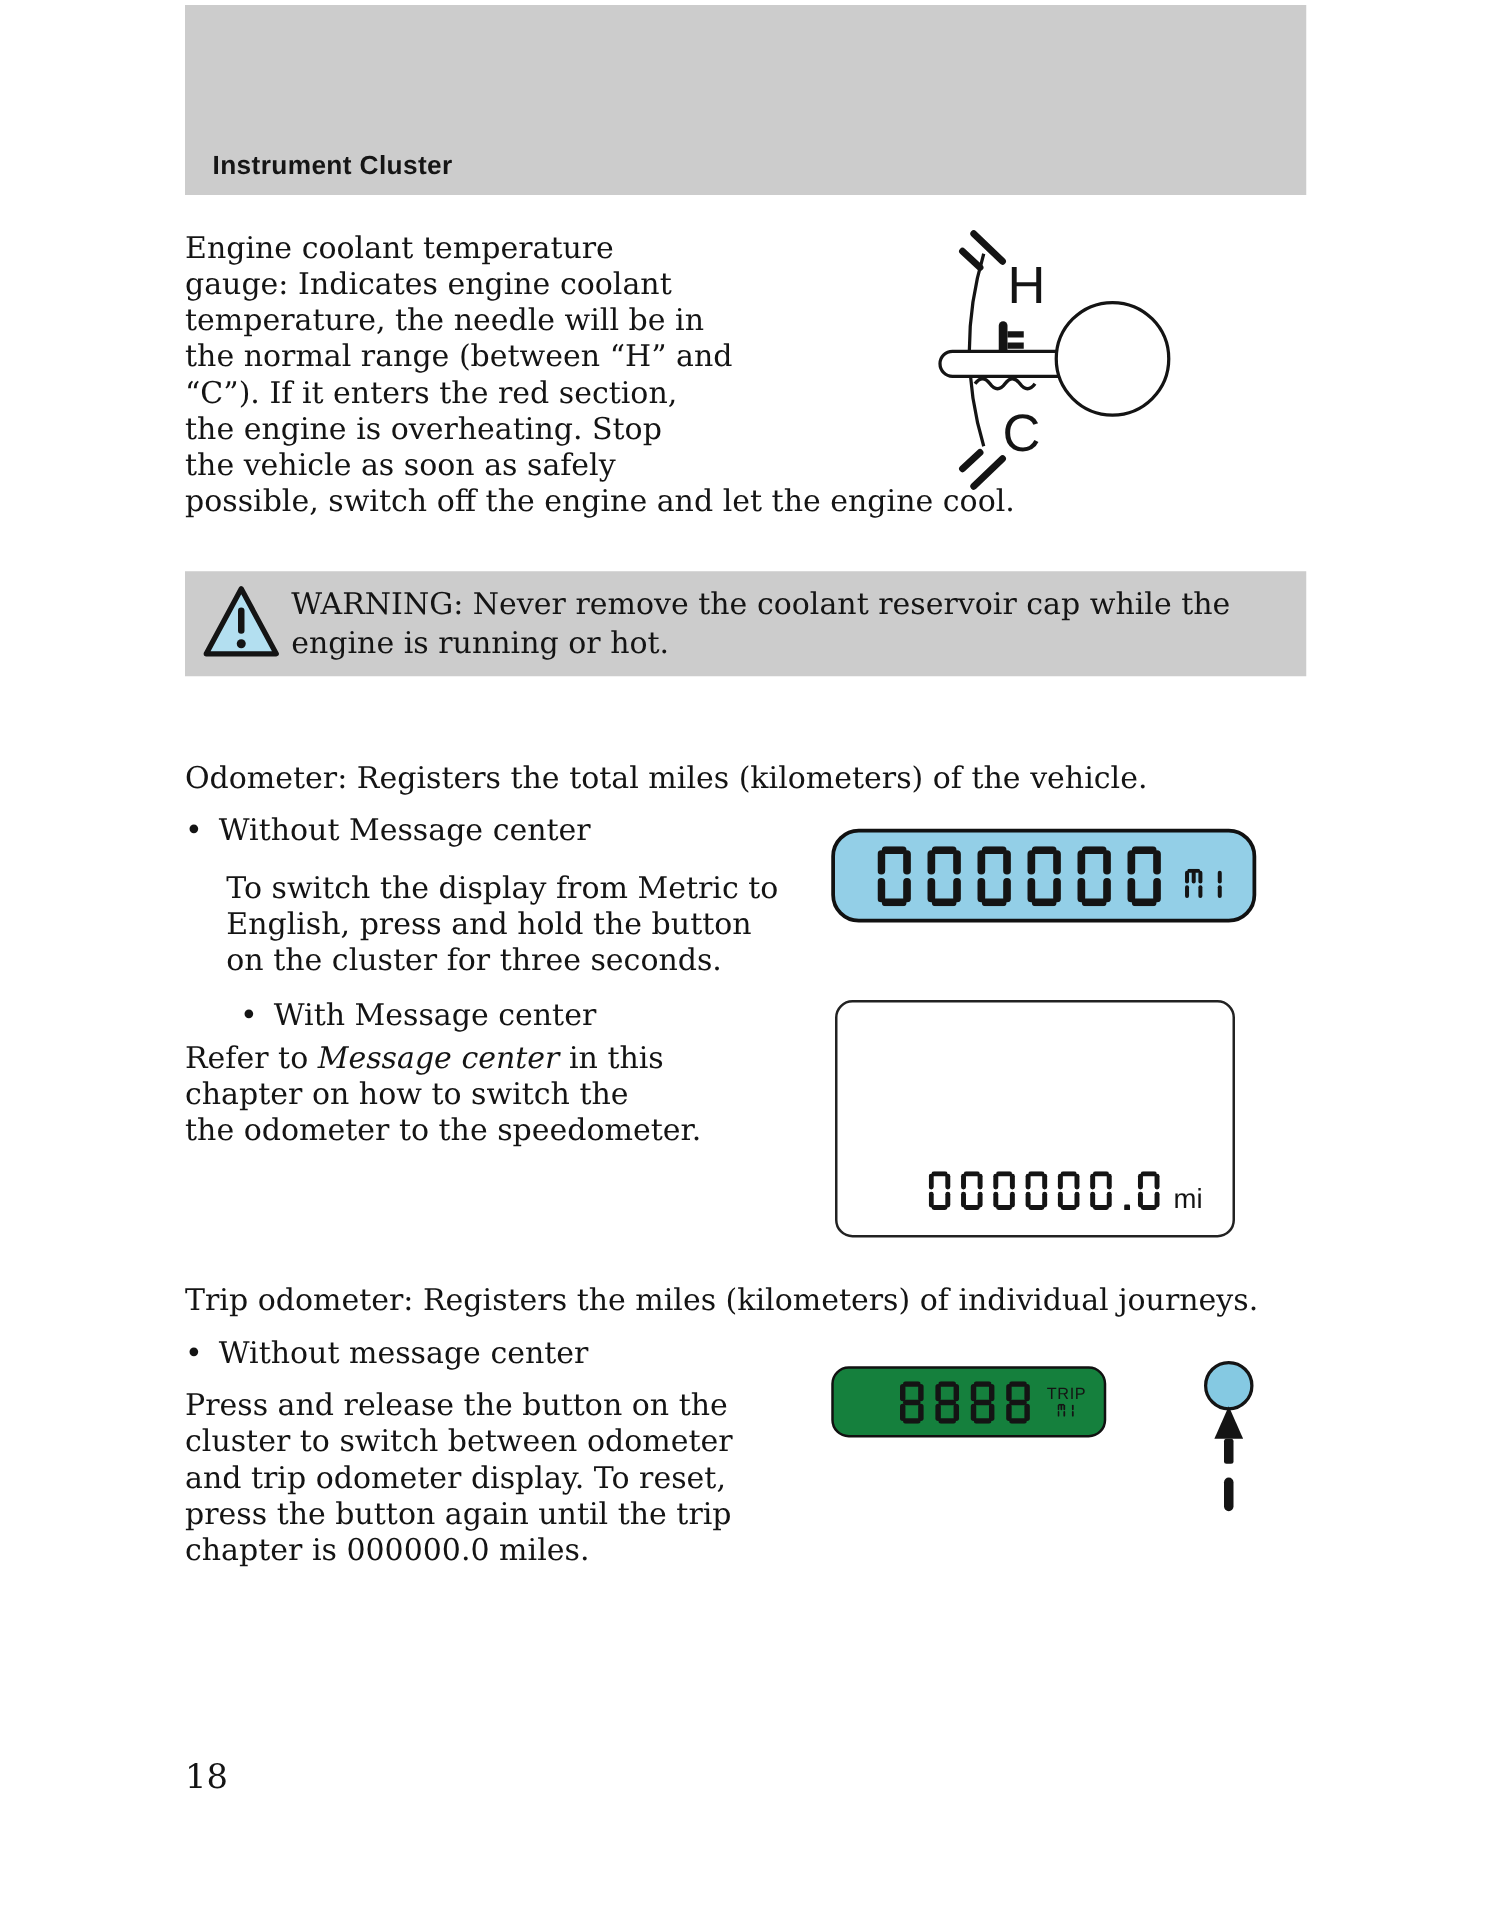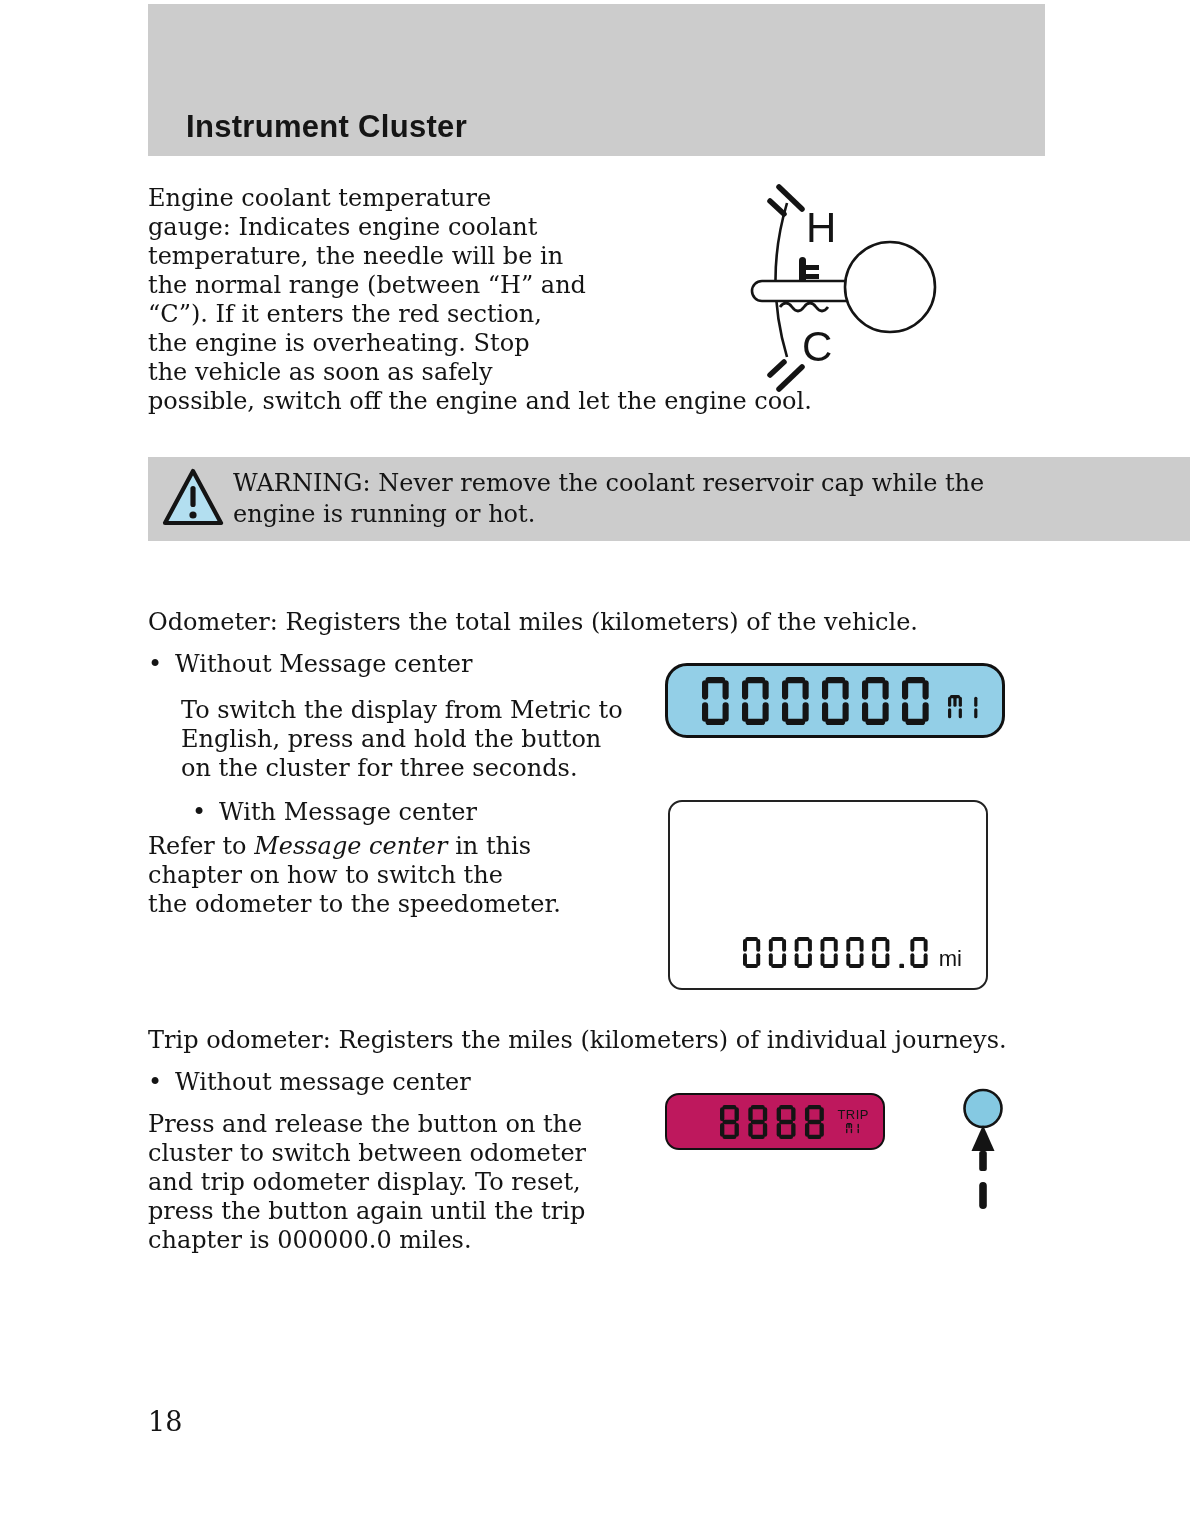--- a/index.html
+++ b/index.html
@@ -12,36 +12,36 @@
   .abs { position:absolute; }
 
   
   .banner {
     left:148px; top:4px; width:897px; height:152px;
     background:var(--banner-gray,#cccccc);
   }
   .banner h1 {
     position:absolute; left:22px; bottom:11px;
     font-family:"Liberation Sans", sans-serif; font-weight:bold;
-    font-size:31px; letter-spacing:0.3px; color:#151515;margin-left:16px;
+    font-size:21px; letter-spacing:0.3px; color:#151515;
   }
 
   
   .body-line { font-size:24px; line-height:29px; white-space:nowrap; }
   .body-line b { font-weight:normal; }
   .body-line .it { font-style:italic; }
   .bullet { display:inline-block; width:27px; }
 
   .coolant-text { left:148px; top:184px; }
 
   .gauge-svg { left:738px; top:180px; width:212px; height:216px; }
 
   
   .warnbox {
-    left:148px; top:457px; width:1043px; height:84px;
+    left:148px; top:457px; width:897px; height:84px;
     background:var(--banner-gray,#cccccc);
   }
   .warn-tri { position:absolute; left:12px; top:9px; width:66px; height:64px; }
   .warn-text { position:absolute; left:85px; top:11px; }
   .warn-text .body-line { line-height:31px; }
 
   .odo-heading  { left:148px; top:608px; }
   .odo-bullet1  { left:148px; top:650px; }
   .odo-para1    { left:148px; top:696px;margin-left:33px; }
   .odo-bullet2  { left:148px; top:798px;margin-left:44px; }
@@ -66,21 +66,21 @@
   .mc-unit {
     font-family:"Liberation Sans", sans-serif; font-size:22px; line-height:0.82;
   }
 
   .trip-heading { left:148px; top:1026px; }
   .trip-bullet  { left:148px; top:1068px; }
   .trip-para    { left:148px; top:1110px; }
 
   .trip-box {
     left:665px; top:1093px; width:220px; height:57px;
-    background:#be185d; border:2.5px solid #111; border-radius:14px;
+    background:#15803d; border:2.5px solid #111; border-radius:14px;
     display:flex; align-items:center; justify-content:flex-end;
     padding-right:14px; gap:11px;
   }
   .trip-unit { display:flex; flex-direction:column; align-items:center; gap:2px; }
   .trip-unit .trip-label {
     font-family:"Liberation Sans", sans-serif; font-size:13px; line-height:12px;
     letter-spacing:0.5px;
   }
 
   .button-illu { left:952px; top:1085px; width:62px; height:130px; }

